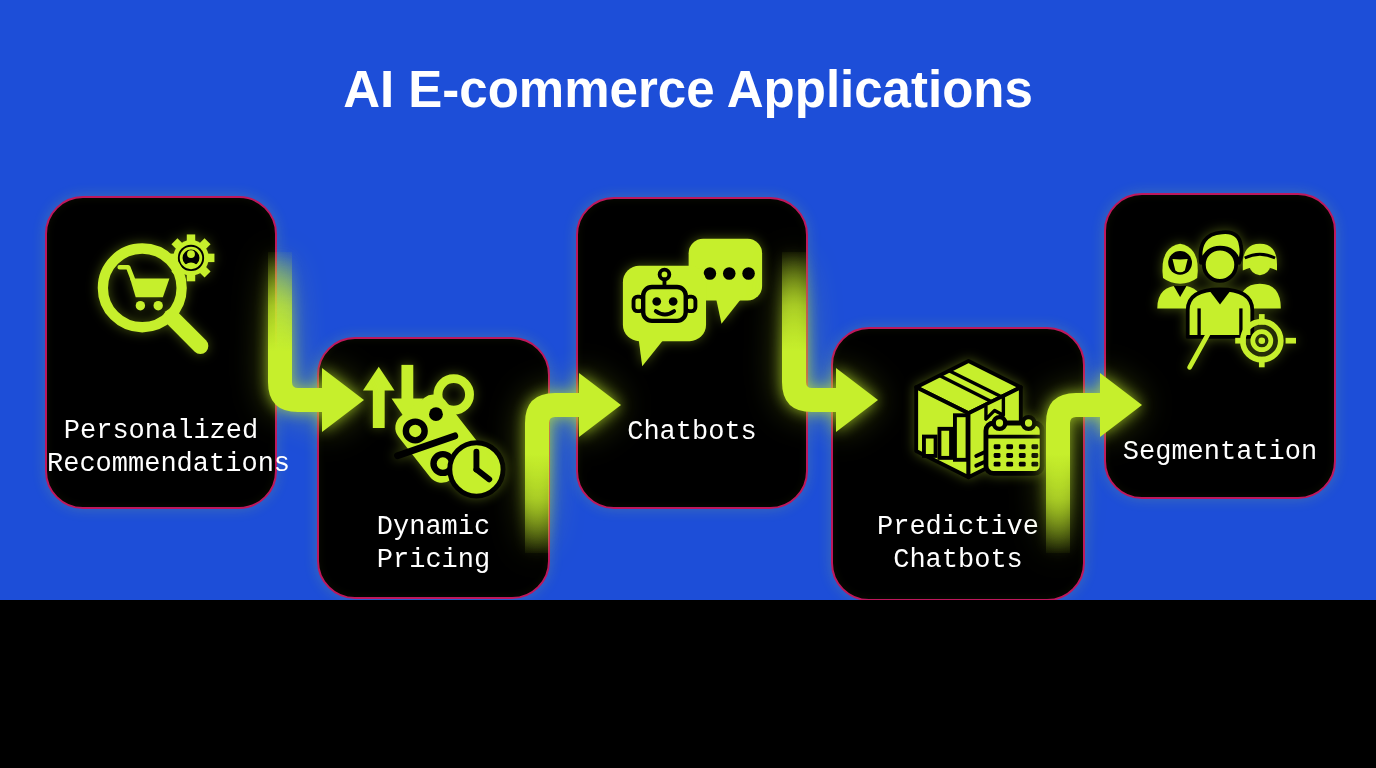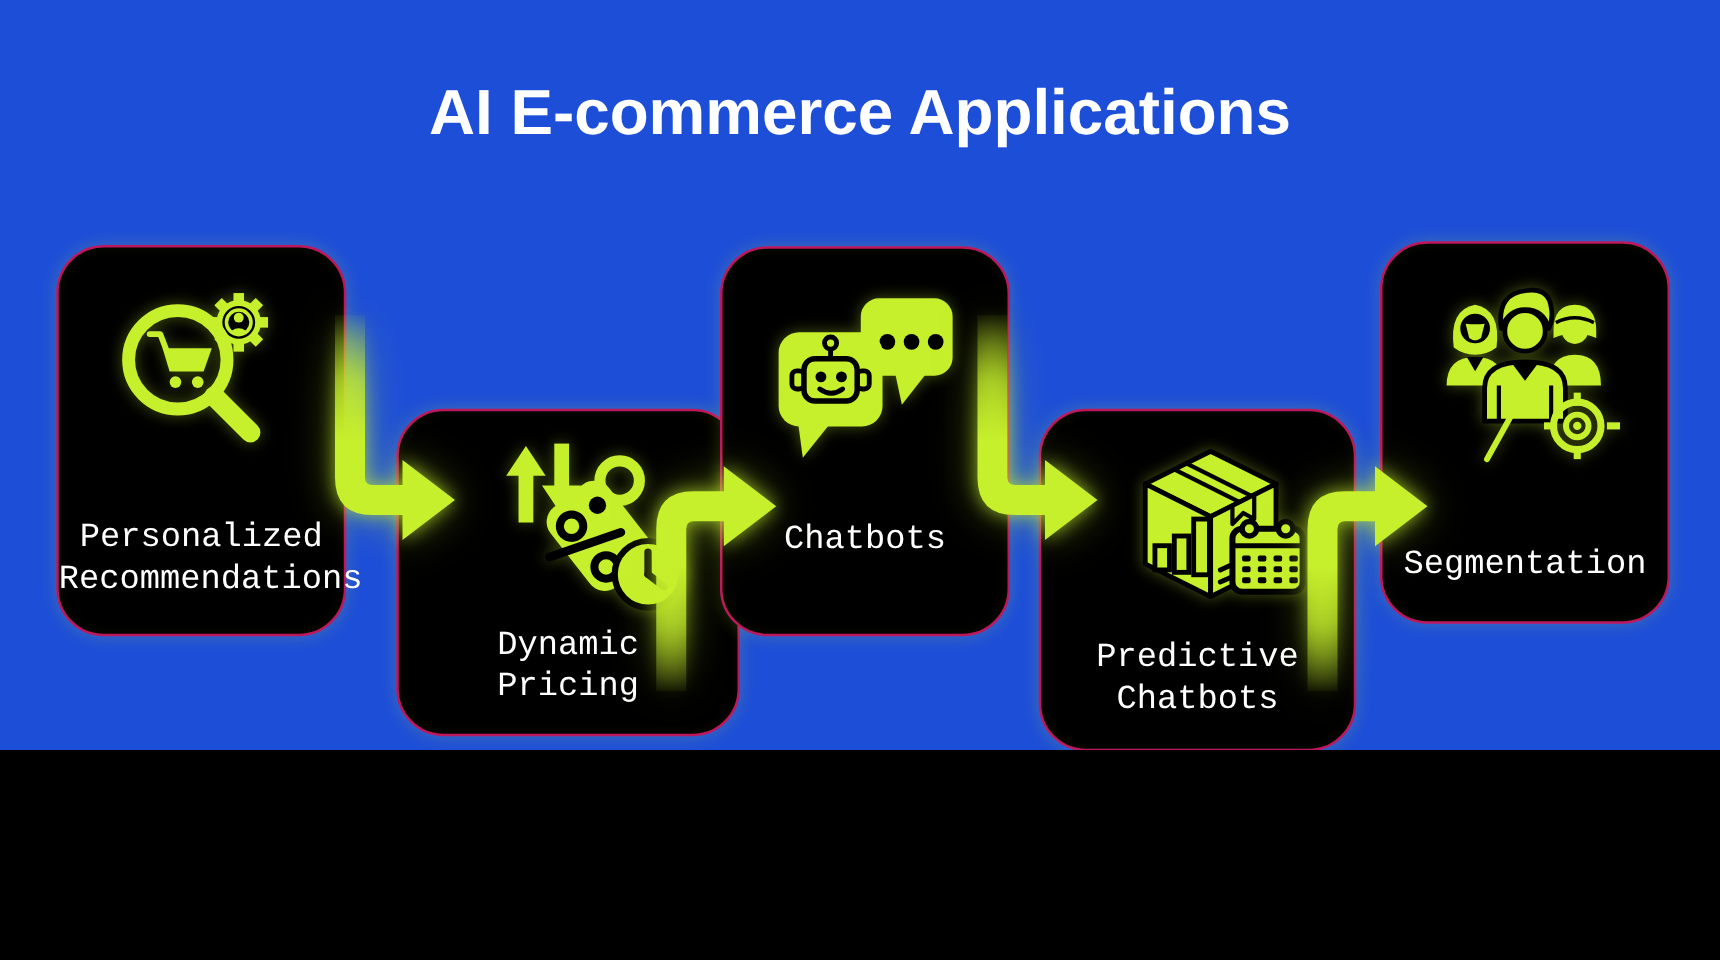--- a/index.html
+++ b/index.html
@@ -11,21 +11,21 @@
     position:absolute;top:60px;left:0;width:100%;text-align:center;
     color:#fff;font-size:51px;font-weight:800;letter-spacing:0px;margin:0;
   }
   .card{
     position:absolute;background:#000;border:2px solid #be185d;border-radius:38px;
     display:flex;flex-direction:column;align-items:center;z-index:1;
     box-shadow:0 0 14px rgba(198,239,44,.20), inset 0 0 10px rgba(198,239,44,.06);
     font-family:Liberation Mono, monospace;
   }
   #card-1{left:45px;top:196px;width:228px;height:309px;}
-  #card-2{left:317px;top:327px;width:229px;height:258px;padding-left:42px;}
+  #card-2{left:317px;top:337px;width:229px;height:258px;}
   #card-3{left:576px;top:197px;width:228px;height:308px;}
   #card-4{left:831px;top:327px;width:230px;height:270px;padding-left:20px;}
   #card-5{left:1104px;top:193px;width:228px;height:302px;}
   .card-label{
     position:absolute;left:0;right:0;text-align:center;color:#fff;
     font-size:27px;line-height:1.22;font-weight:400;
   }
   #card-1 .card-label{bottom:26px;}
   #card-2 .card-label{bottom:20px;}
   #card-3 .card-label{bottom:58px;}

